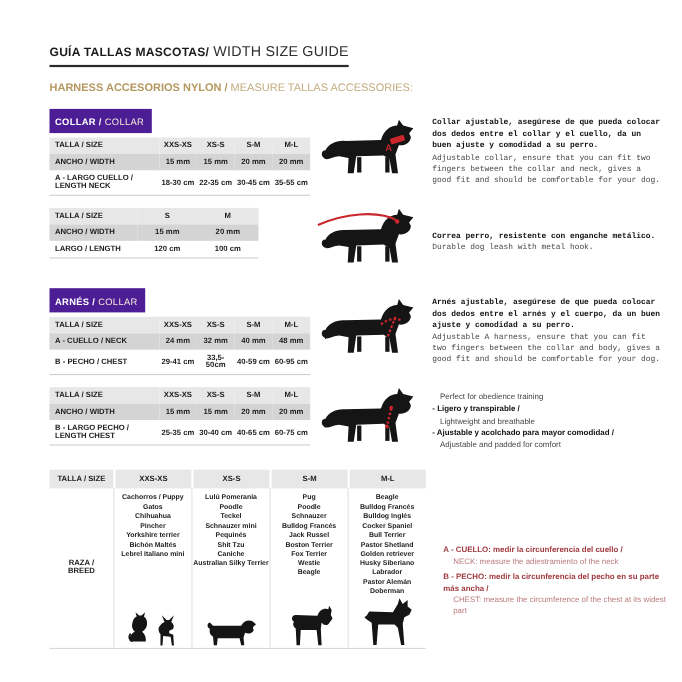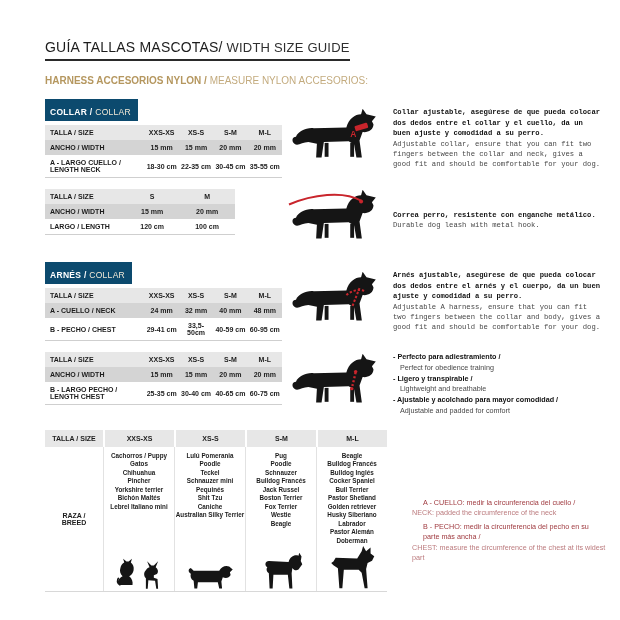--- a/index.html
+++ b/index.html
@@ -5,31 +5,31 @@
   * { margin:0; padding:0; box-sizing:border-box; }
   html,body { background:#ffffff; }
   .page {
     position:relative; width:620px; height:620px; background:#fff;
     font-family:"Liberation Sans", sans-serif; color:#1c1c1c; overflow:hidden;
   }
   .content { padding:38px 14px 0 45px; }
 
   
   .title { display:inline-block; border-bottom:2px solid #2a2a2a; padding-bottom:3px; letter-spacing:.2px; }
-  .title .es { font-size:14px; font-weight:normal; color:#1c1c1c; }
+  .title .es { font-size:11px; font-weight:bold; color:#1c1c1c; }
   .title .en { font-size:13px; font-weight:normal; color:#2f2f2f; }
   .subtitle { margin-top:9px; }
   .subtitle .es { font-size:10px; font-weight:bold; color:#b5975f; }
   .subtitle .en { font-size:10px; font-weight:normal; color:#c3ab7e; }
 
   
   .section { display:flex; margin-top:11px; }
   .sec-left { width:237px; flex:0 0 237px; }
   .sec-right { flex:1; display:flex; align-items:center; padding-left:6px; }
-  .tag { display:inline-block; background:#0c4a6e; color:#fff; padding:2px 7px 2px 5px; margin-bottom:4px; }
+  .tag { display:inline-block; background:#4c1d95; color:#fff; padding:2px 7px 2px 5px; margin-bottom:4px; }
   .tag .es { font-size:8.5px; font-weight:bold; letter-spacing:.3px; }
   .tag .en { font-size:8.5px; font-weight:normal; color:#f3ead7; letter-spacing:.3px; }
 
   table { border-collapse:collapse; width:100%; table-layout:fixed; }
   table.leash { width:80%; }
   td { font-size:7px; padding:4px 2px; text-align:center; vertical-align:middle; }
   td.lbl { text-align:left; padding-left:5px; font-weight:bold; width:42%; }
   tr.hdr td { background:#e7e7e7; font-weight:bold; }
   tr.mid td { background:#d4d4d4; }
   tr.lst td { background:#fff; border-bottom:1px solid #cfcfcf; }
@@ -58,37 +58,37 @@
   .breed-body { display:flex; }
   .breed-body .bcol { width:71px; border-left:1px solid #e2e2e2; display:flex; flex-direction:column; justify-content:space-between; min-height:118px; padding-top:5px; }
   .breed-body .blabel { width:58px; display:flex; align-items:center; justify-content:center;
     font-size:7px; font-weight:bold; text-align:center; white-space:pre-line; }
   .breed-list { font-size:6.3px; font-weight:bold; line-height:1.35; text-align:center; white-space:pre-line; }
   .sil { display:flex; justify-content:center; align-items:flex-end; gap:3px; padding-bottom:1px; }
 
   
   .notes { margin-left:16px; align-self:flex-end; padding-bottom:26px; width:228px; }
   .note { margin-bottom:3px; }
-  .note .es { font-size:7.2px; font-weight:normal; color:#a03b40; line-height:1.5;margin-left:20px; }
+  .note .es { font-size:7.2px; font-weight:bold; color:#a03b40; line-height:1.5; }
   .note .en { font-size:7.2px; color:#bb7a7d; line-height:1.4; padding-left:9px; }
 
   svg { display:block; }
 </style>
 </head>
 <body>
 
 <div class="page">
   <div class="content">
 
     <div class="title">
       <span class="es">GUÍA TALLAS MASCOTAS/</span><span class="en"> WIDTH SIZE GUIDE</span>
     </div>
 
     <div class="subtitle">
-      <span class="es">HARNESS ACCESORIOS NYLON /</span><span class="en"> MEASURE NYLON ACCESORIOS:</span>
+      <span class="es">HARNESS ACCESORIOS NYLON /</span><span class="en"> MEASURE TALLAS ACCESSORIES:</span>
     </div>
 
     
     <div class="section">
       <div class="sec-left">
         <span class="tag">
           <span class="es">COLLAR /</span><span class="en"> COLLAR</span>
         </span>
         <table>
           <tbody>
@@ -273,21 +273,20 @@
             </g>
             <g>
               <path d="M86 25 L81 46" stroke="#c9252c" stroke-width="3" fill="none" stroke-dasharray="2.6 2.6"></path>
               <circle cx="86" cy="24" r="2.2" fill="#c9252c"></circle>
               <circle cx="81" cy="46" r="2.2" fill="#c9252c"></circle>
             </g>
           </svg>
         </div>
         <div class="bullets">
           <div class="bullet">
-            <div class="es">- Perfecto para adiestramiento /</div>
             <div class="en">Perfect for obedience training</div>
           </div>
           <div class="bullet">
             <div class="es">- Ligero y transpirable /</div>
             <div class="en">Lightweight and breathable</div>
           </div>
           <div class="bullet">
             <div class="es">- Ajustable y acolchado para mayor comodidad /</div>
             <div class="en">Adjustable and padded for comfort</div>
           </div>
@@ -378,21 +377,21 @@
                 <path fill="#151515" d="M10 22 L13 17 L42 18 L48 8 L50 1 L54 8 L60 3 L60 11 L65 15 L62 21 L56 24 L54 32 L56 58 L52 58 L48 37 L44 33 L24 33 L22 58 L18 58 L16 31 L10 27 L7 24 Z"></path>
               </svg>
             </div>
           </div>
         </div>
       </div>
 
       <div class="notes">
         <div class="note">
           <div class="es">A - CUELLO: medir la circunferencia del cuello /</div>
-          <div class="en">NECK: padded the circumference of the neck</div>
+          <div class="en">NECK: measure the adiestramiento of the neck</div>
         </div>
         <div class="note">
           <div class="es">B - PECHO: medir la circunferencia del pecho en su parte más ancha /</div>
           <div class="en">CHEST: measure the circumference of the chest at its widest part</div>
         </div>
       </div>
     </div>
 
   </div>
 </div>

